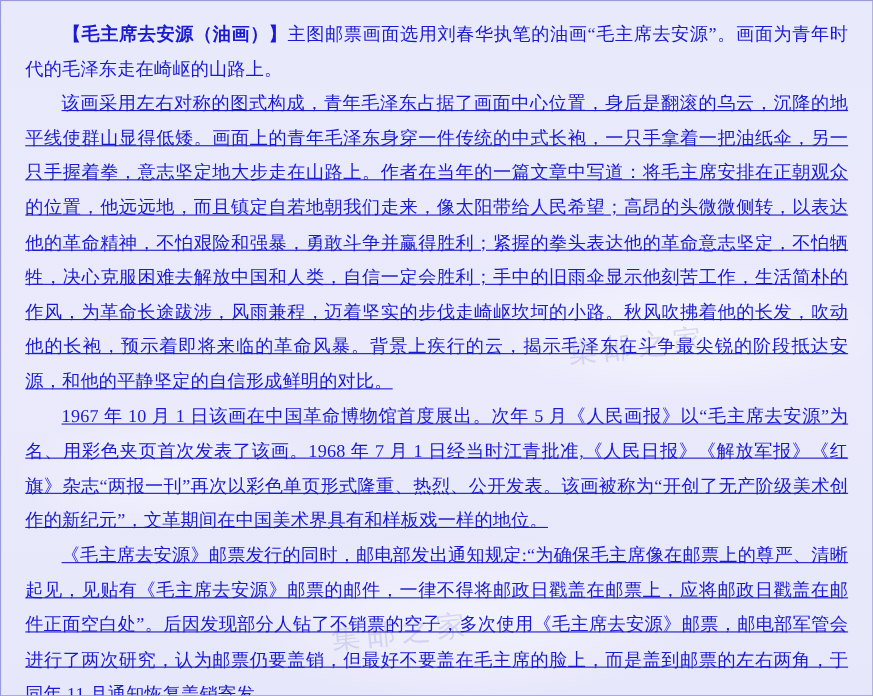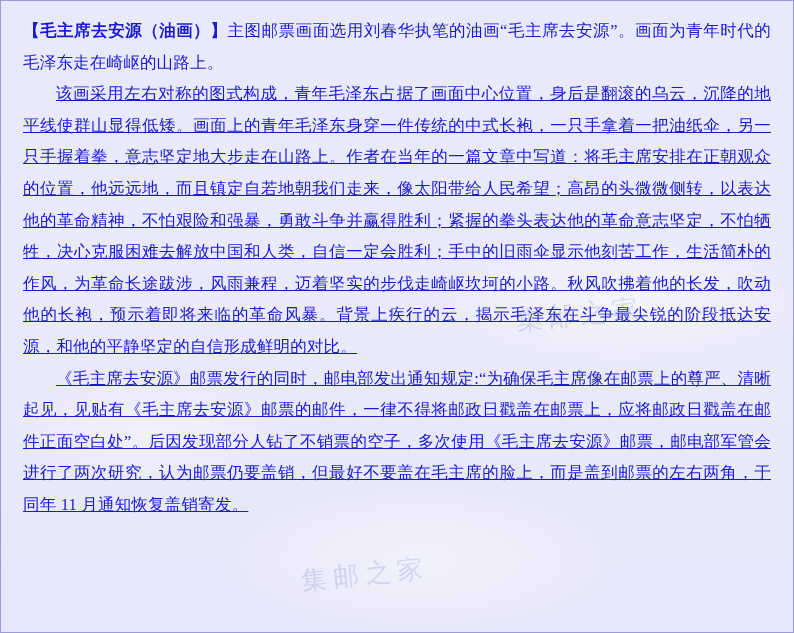--- a/index.html
+++ b/index.html
@@ -47,20 +47,21 @@
     text-justify: inter-ideograph;
     letter-spacing: 0.2px;
   }
   p.indent {
     text-indent: 2em;
     text-decoration: underline;
   }
   .title-mark {
     font-weight: bold;
     color: #1a1ad0;
+    margin-left: 34px;
   }
   .watermark {
     position: absolute;
     color: rgba(150, 150, 215, 0.30);
     font-size: 26px;
     letter-spacing: 6px;
     font-family: "Liberation Serif", "DejaVu Serif", serif;
     pointer-events: none;
     user-select: none;
     white-space: nowrap;
@@ -77,17 +78,18 @@
   <div class="watermark wm2">集邮之家</div>
 
   <div class="content">
 
     <p>
       <span class="title-mark">【毛主席去安源（油画）】</span><span>主图邮票画面选用刘春华执笔的油画“毛主席去安源”。画面为青年时代的毛泽东走在崎岖的山路上。</span>
     </p>
 
     <p class="indent">该画采用左右对称的图式构成，青年毛泽东占据了画面中心位置，身后是翻滚的乌云，沉降的地平线使群山显得低矮。画面上的青年毛泽东身穿一件传统的中式长袍，一只手拿着一把油纸伞，另一只手握着拳，意志坚定地大步走在山路上。作者在当年的一篇文章中写道：将毛主席安排在正朝观众的位置，他远远地，而且镇定自若地朝我们走来，像太阳带给人民希望；高昂的头微微侧转，以表达他的革命精神，不怕艰险和强暴，勇敢斗争并赢得胜利；紧握的拳头表达他的革命意志坚定，不怕牺牲，决心克服困难去解放中国和人类，自信一定会胜利；手中的旧雨伞显示他刻苦工作，生活简朴的作风，为革命长途跋涉，风雨兼程，迈着坚实的步伐走崎岖坎坷的小路。秋风吹拂着他的长发，吹动他的长袍，预示着即将来临的革命风暴。背景上疾行的云，揭示毛泽东在斗争最尖锐的阶段抵达安源，和他的平静坚定的自信形成鲜明的对比。</p>
 
+    <p class="indent">1967 年 10 月 1 日该画在中国革命博物馆首度展出。次年 5 月《人民画报》以“毛主席去安源”为名、用彩色夹页首次发表了该画。1968 年 7 月 1 日经当时江青批准,《人民日报》《解放军报》《红旗》杂志“两报一刊”再次以彩色单页形式隆重、热烈、公开发表。该画被称为“开创了无产阶级美术创作的新纪元”，文革期间在中国美术界具有和样板戏一样的地位。</p>
 
     <p class="indent">《毛主席去安源》邮票发行的同时，邮电部发出通知规定:“为确保毛主席像在邮票上的尊严、清晰起见，见贴有《毛主席去安源》邮票的邮件，一律不得将邮政日戳盖在邮票上，应将邮政日戳盖在邮件正面空白处”。后因发现部分人钻了不销票的空子，多次使用《毛主席去安源》邮票，邮电部军管会进行了两次研究，认为邮票仍要盖销，但最好不要盖在毛主席的脸上，而是盖到邮票的左右两角，于同年 11 月通知恢复盖销寄发。</p>
 
   </div>
 </div>
 
 </body></html>

